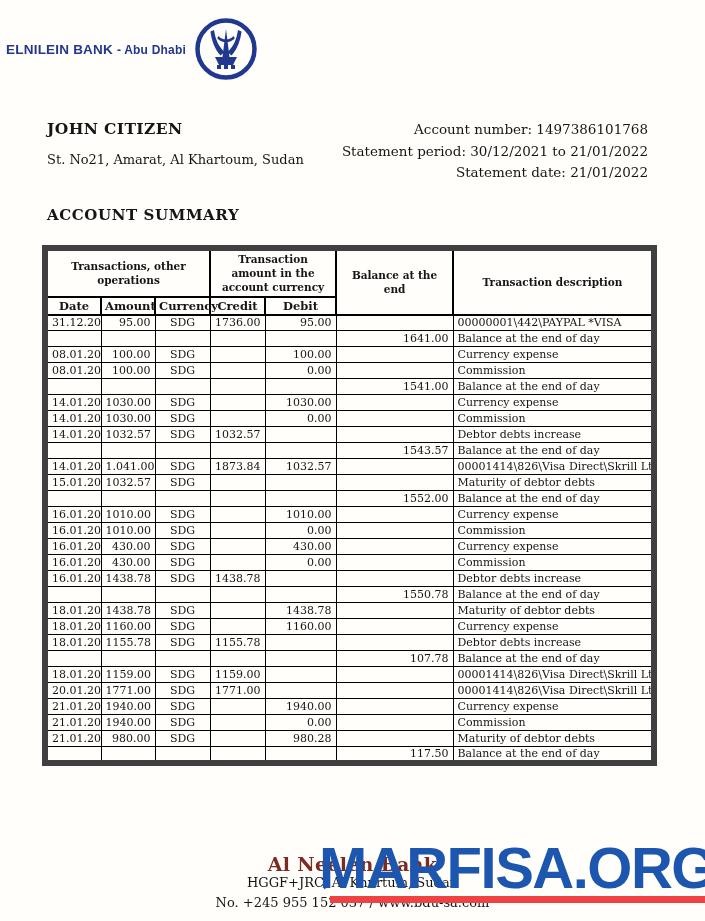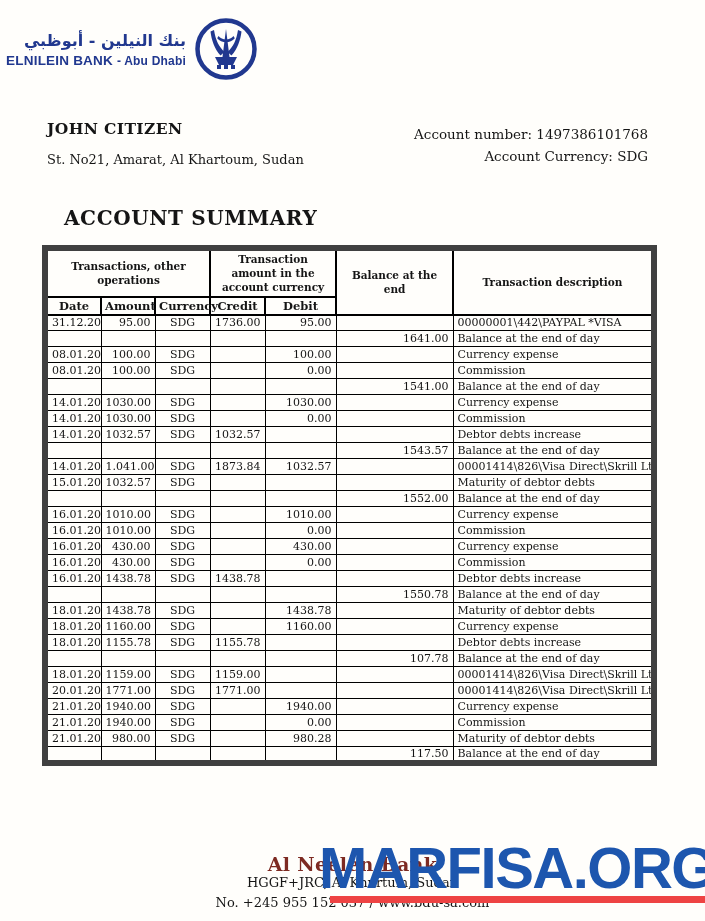--- a/index.html
+++ b/index.html
@@ -23,26 +23,26 @@
     direction:rtl;font-family:"DejaVu Sans",sans-serif;font-weight:700;
     color:var(--brand-blue);font-size:16px;line-height:1.4;white-space:nowrap;
   }
   .logo-latin{
     font-family:"Liberation Sans","DejaVu Sans",sans-serif;font-weight:700;
     color:var(--brand-blue);font-size:13.5px;letter-spacing:.2px;white-space:nowrap;margin-top:1px;
   }
   .logo-latin .suffix{font-size:12px;}
   .emblem{width:66px;height:66px;display:block;}
   
-  .account-section{position:absolute;top:119px;left:47px;right:57px;display:flex;justify-content:space-between;align-items:flex-end;}
+  .account-section{position:absolute;top:119px;left:47px;right:57px;display:flex;justify-content:space-between;}
   .holder-name{font-size:15.5px;font-weight:700;letter-spacing:.4px;}
   .holder-address{font-size:13px;margin-top:14px;}
   .statement-info{text-align:right;font-size:13.5px;line-height:21.5px;}
   
-  .section-title{position:absolute;top:206px;left:64px;font-size:20px;font-weight:700;letter-spacing:.6px;}
+  .section-title{position:absolute;top:206px;left:47px;font-size:15px;font-weight:700;letter-spacing:.6px;}
   
   .tbl-wrap{position:absolute;top:245px;left:42px;}
   table{border-collapse:collapse;table-layout:fixed;width:609px;border:6px solid #404040;}
   th{border:2px solid #000;font-weight:700;vertical-align:middle;text-align:center;padding:1px 3px;}
   th.group{height:43px;font-size:10.5px;line-height:1.35;}
   th.sub{height:16px;font-size:11.5px;}
   td{border:1px solid #000;height:16px;font-size:11px;padding:0 4px;vertical-align:middle;white-space:nowrap;overflow:hidden;}
   .c-date{text-align:center;}
   .c-amount,.c-credit,.c-debit,.c-balance{text-align:right;}
   .c-currency{text-align:center;}
@@ -60,21 +60,20 @@
   }
   .watermark-bar{position:absolute;top:896px;left:330px;width:375px;height:7px;background:var(--wm-red);z-index:4;}
 </style>
 </head>
 <body>
 
 <div class="page">
 
   <header class="logo-row">
     <div class="logo-text">
-      <div class="logo-arabic">بنك النيلين - أبوظبي</div>
       <div class="logo-latin">
         <span>ELNILEIN BANK</span>
         <span class="suffix">- Abu Dhabi</span>
       </div>
     </div>
     <svg class="emblem" viewBox="0 0 66 66" xmlns="http://www.w3.org/2000/svg">
       <circle cx="33" cy="33" r="28.5" fill="none" stroke="#21388f" stroke-width="4.5"></circle>
       <g fill="#21388f">
         <path d="M33 13 L36.5 41 L29.5 41 Z"></path>
         <path d="M21 14 C22.5 24 26 31 31.5 36 L27.5 39.5 C21.5 33 18.5 24 17.5 15.5 Z"></path>
@@ -92,22 +91,26 @@
     <div>
       <div class="holder-name">JOHN CITIZEN</div>
       <div class="holder-address">St. No21, Amarat, Al Khartoum, Sudan</div>
     </div>
     <div class="statement-info">
       <div>
         <span>Account number:</span>
         <span>1497386101768</span>
       </div>
       <div>
-        <span>Account Currency:</span>
-        <span>SDG</span>
+        <span>Statement period:</span>
+        <span>30/12/2021 to 21/01/2022</span>
+      </div>
+      <div>
+        <span>Statement date:</span>
+        <span>21/01/2022</span>
       </div>
     </div>
   </section>
 
   <h2 class="section-title">ACCOUNT SUMMARY</h2>
 
   <div class="tbl-wrap">
     <table>
       <colgroup>
         <col style="width:56px">

